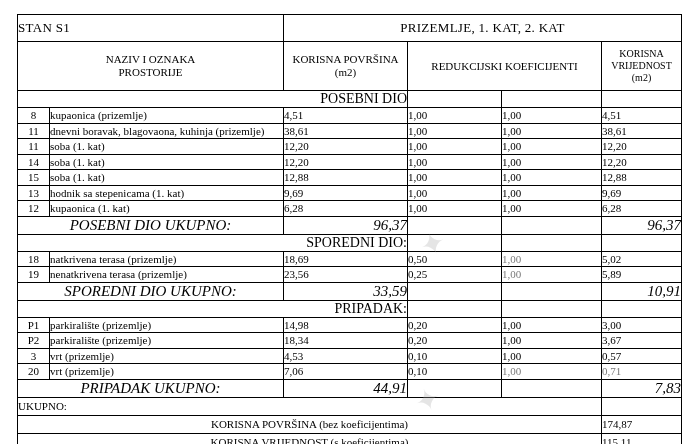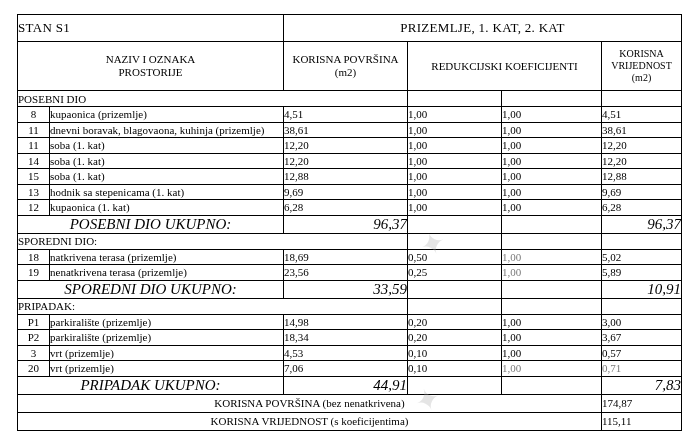--- a/index.html
+++ b/index.html
@@ -62,22 +62,23 @@
     font-size: 11px;
     line-height: 13px;
     padding: 2px 3px;
   }
   .hdr-sub.small {
     font-size: 10px;
     line-height: 12px;
   }
   .section-row td {
     height: 15px;
-    font-size: 11px;
+    font-size: 14px;
     padding-left: 4px;
+    text-align: right;
   }
   .row td {
     height: 14.5px;
     font-size: 11px;
   }
   .cell-no {
     text-align: center;
     font-size: 11px;
   }
   .cell-name {
@@ -311,21 +312,25 @@
       </tr>
       <tr class="total-row">
         <td class="total-label" colspan="2">PRIPADAK UKUPNO:</td>
         <td class="total-num">44,91</td>
         <td></td>
         <td></td>
         <td class="total-num faded">7,83</td>
       </tr>
 
       <tr class="ukupno-block">
-        <td class="ukupno-line" colspan="5">KORISNA POVRŠINA (bez nenatkrivena)</td>
+        <td class="ukupno-label" colspan="5">UKUPNO:</td>
+        <td></td>
+      </tr>
+      <tr class="ukupno-block">
+        <td class="ukupno-line" colspan="5">KORISNA POVRŠINA (bez koeficijentima)</td>
         <td class="ukupno-val">174,87</td>
       </tr>
       <tr class="ukupno-block">
         <td class="ukupno-line" colspan="5">KORISNA VRIJEDNOST (s koeficijentima)</td>
         <td class="ukupno-val">115,11</td>
       </tr>
     </tbody>
   </table>
 
   <div class="watermark wm1">✦</div>

